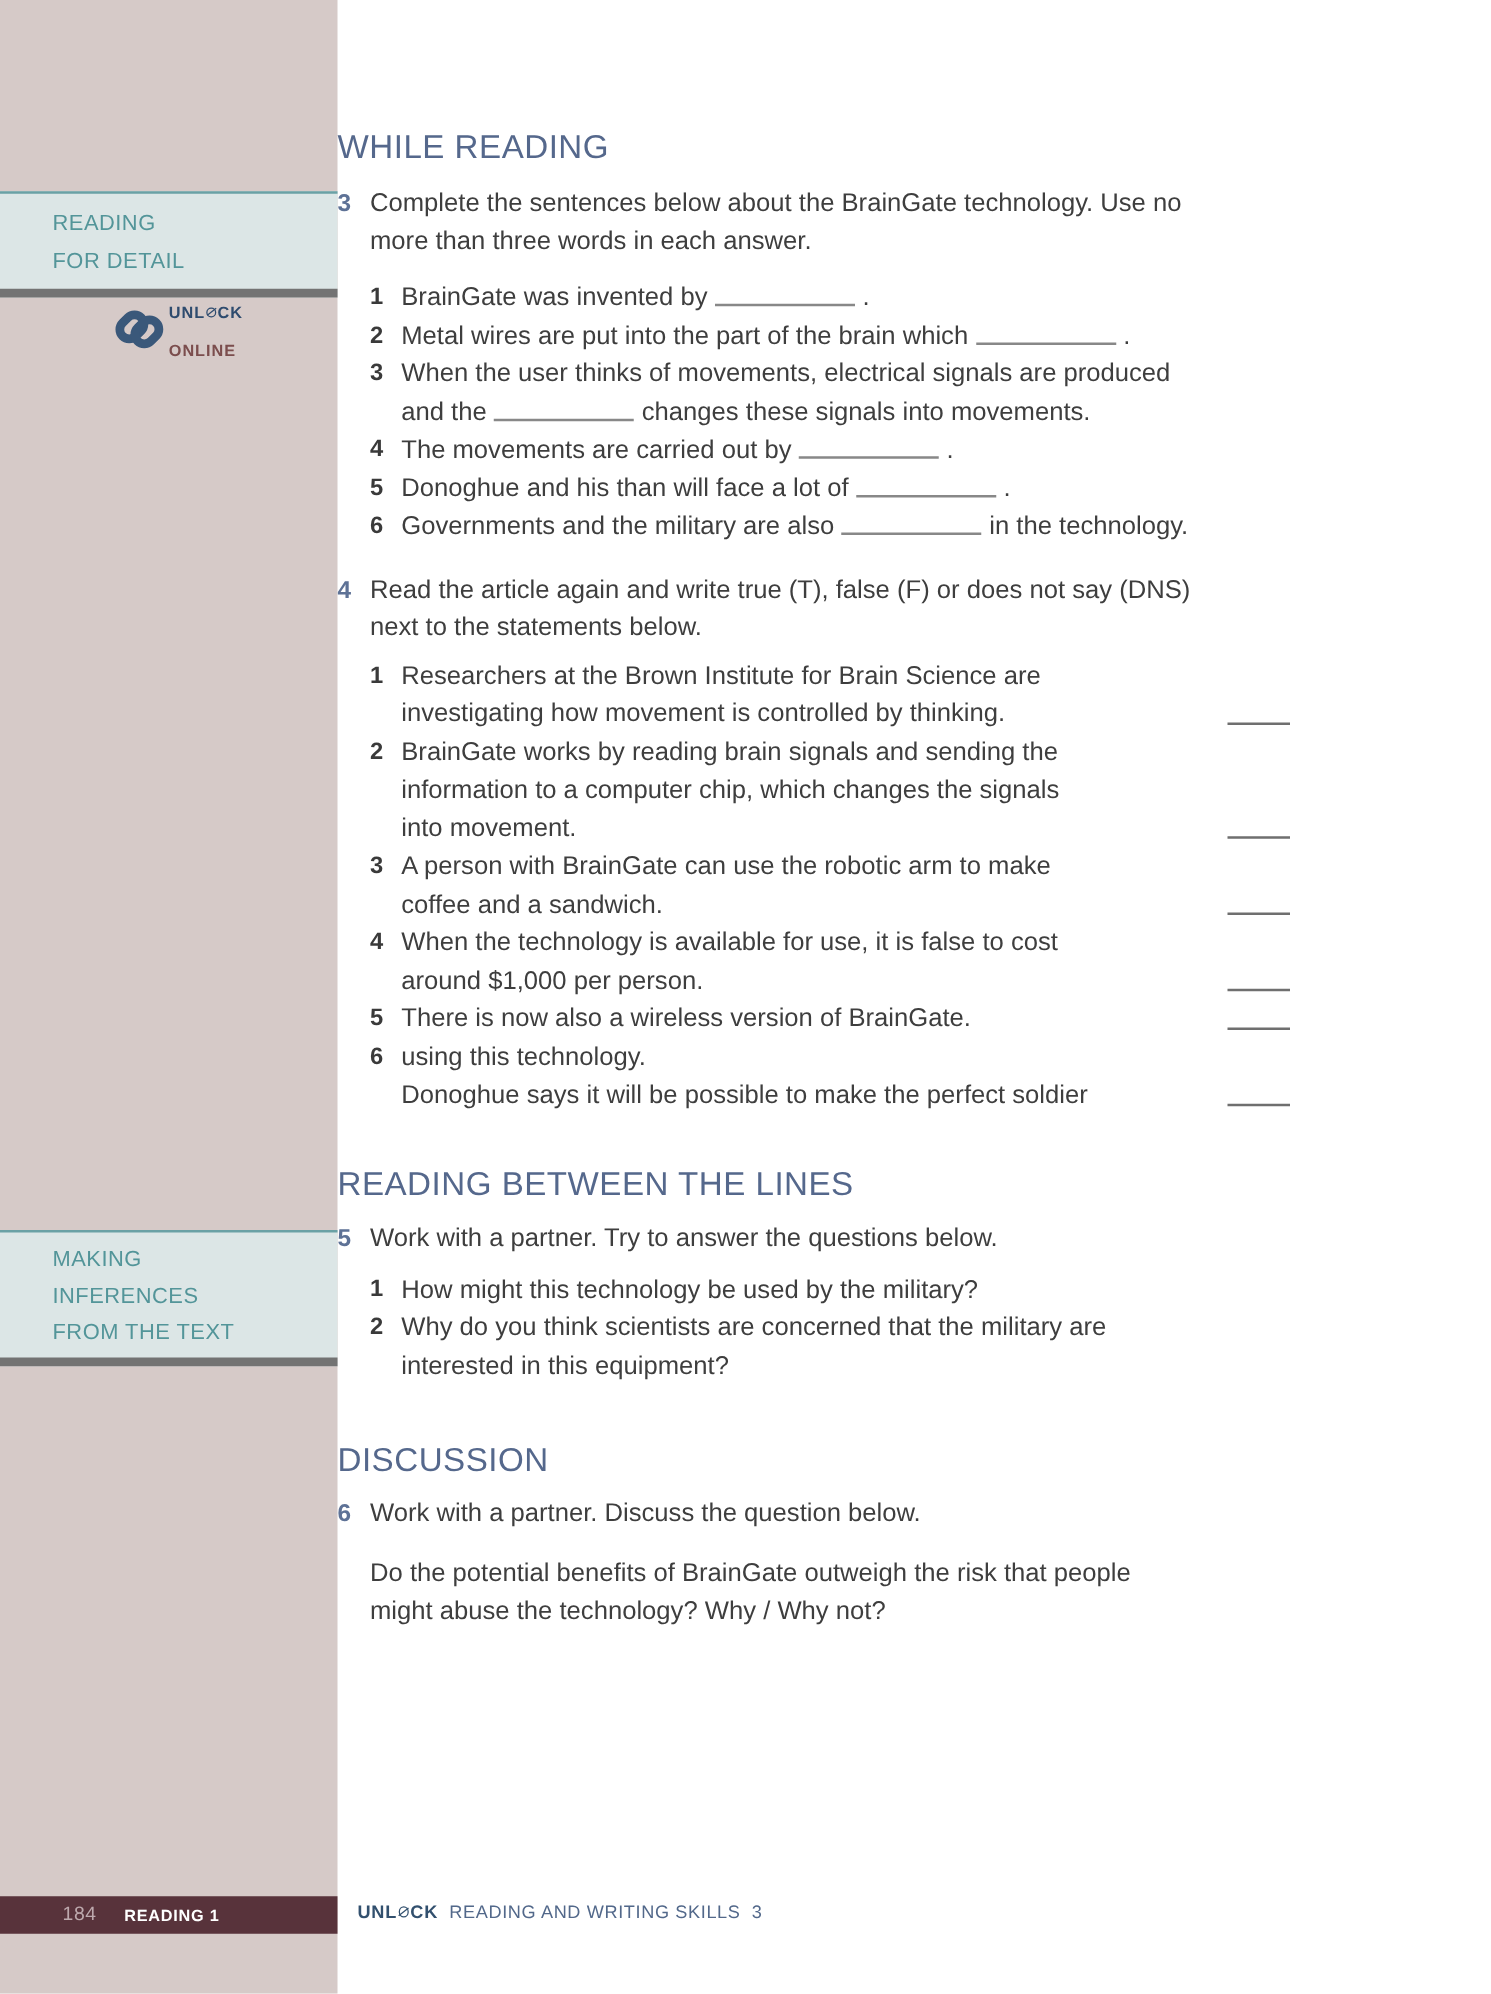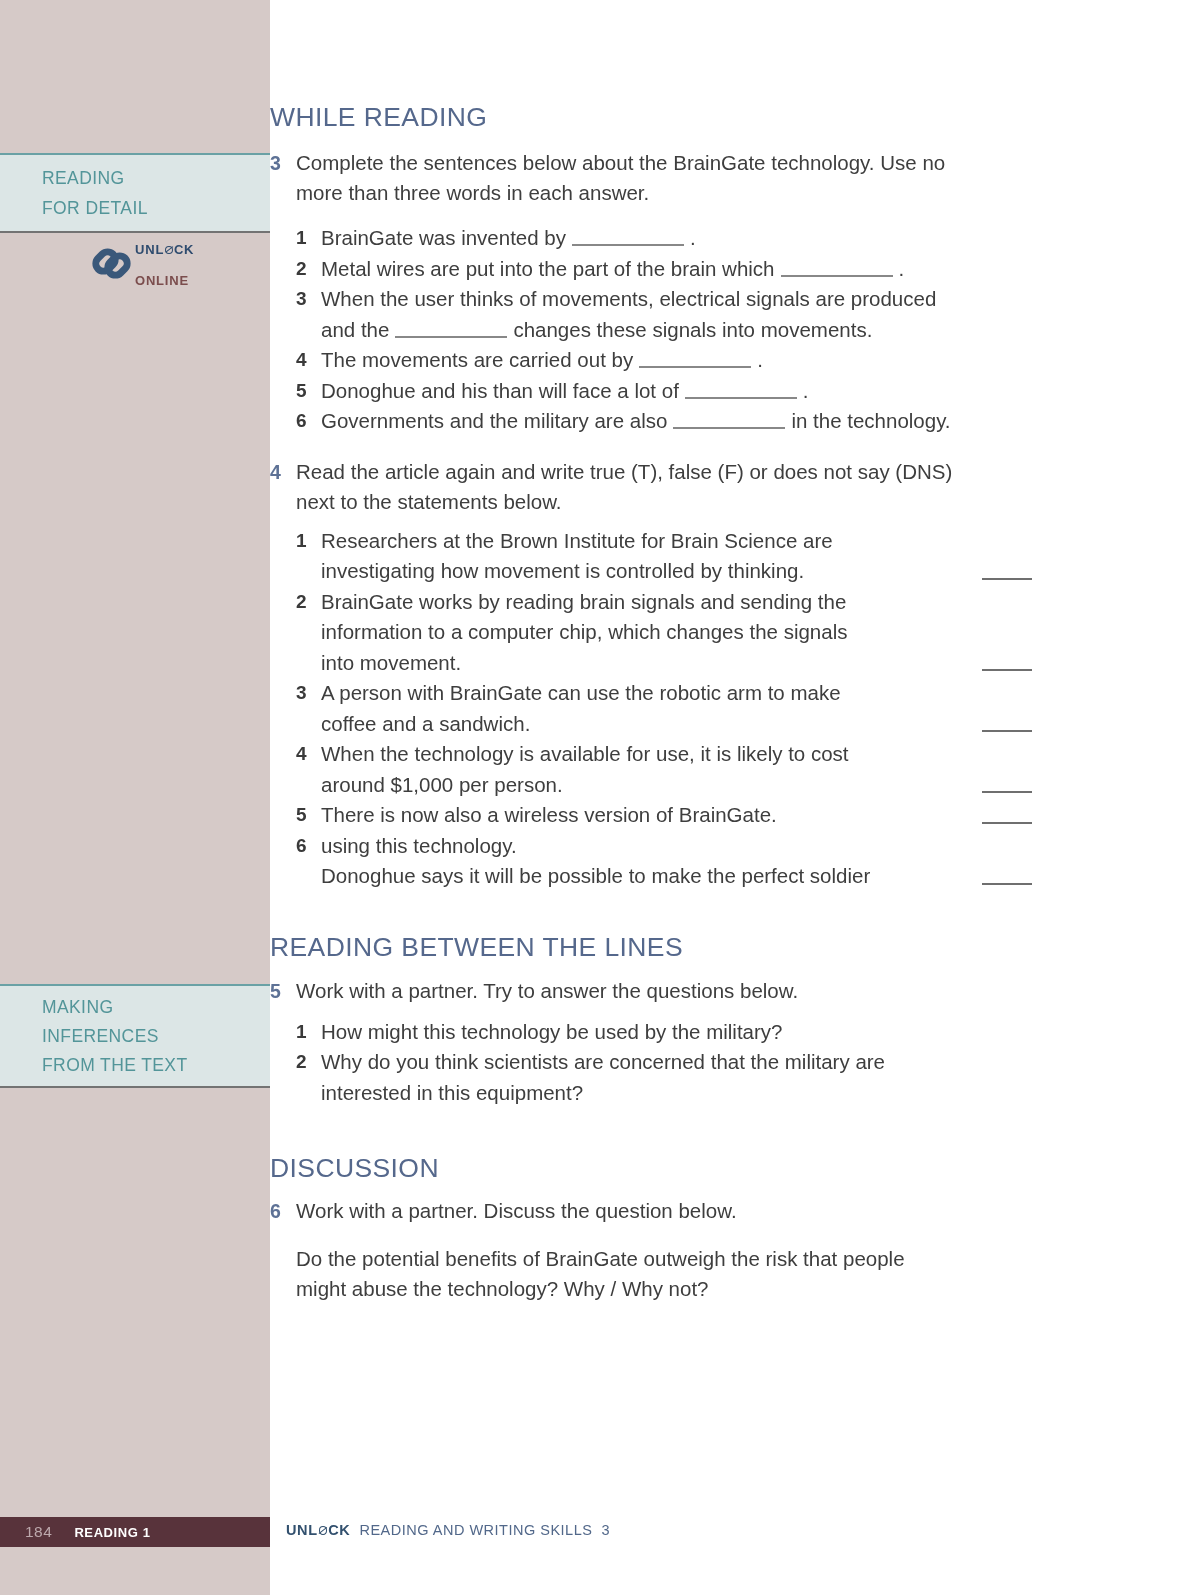--- a/index.html
+++ b/index.html
@@ -2,30 +2,30 @@
 <html><head>
 <meta charset="utf-8">
 <style>
   * { margin:0; padding:0; box-sizing:border-box; }
   body { background:#ffffff; font-family:"Liberation Sans", sans-serif; }
   .page { position:relative; width:1193px; height:1595px; background:#ffffff; overflow:hidden; }
 
   
   .sidebar { position:absolute; left:0; top:0; width:270px; height:1595px; background:#d6cac8; }
   .side-box { position:absolute; left:0; width:270px; background:#dce6e6;
-              border-top:2px solid #6aa1a5; border-bottom:2px solid #737373;
+              border-top:2px solid #6aa1a5; border-bottom:7px solid #737373;
               padding:8px 10px 8px 42px; color:#539599; font-size:17.5px;
               line-height:30px; letter-spacing:0.4px; }
   .side-box.box2 { line-height:29px; padding-top:7px; padding-bottom:6px; }
   .side-logo { position:absolute; left:92px; top:242px; display:flex; align-items:center; }
   .side-logo .logo-text { margin-left:3px; }
   .logo-unlock { font-size:13px; font-weight:bold; color:#2e4b6e; letter-spacing:0.8px; }
   .logo-online { font-size:13px; font-weight:bold; color:#7b4d4d; letter-spacing:0.8px; margin-top:16px; }
   .side-footer { position:absolute; left:0; top:1517px; width:270px; height:30px; background:#58333b;
-                 display:flex; align-items:center; padding-left:25px; }
+                 display:flex; align-items:center; padding-left:50px; }
   .page-num { color:#bda9ad; font-size:15.5px; margin-right:22px; letter-spacing:0.5px; }
   .section-label { color:#ffffff; font-weight:bold; font-size:13px; letter-spacing:0.6px; }
 
   
   .link-o { display:inline-block; width:0.6em; height:0.62em; border:0.13em solid currentColor;
             border-radius:50%; position:relative; vertical-align:0.01em; margin:0 1px; }
   .link-o::after { content:""; position:absolute; left:-25%; top:42%; width:150%; height:0.1em;
                    background:currentColor; transform:rotate(-38deg); }
 
   
@@ -176,21 +176,21 @@
             <span class="st-num">3</span>
             <span class="st-text">
               <div>A person with BrainGate can use the robotic arm to make</div>
               <div>coffee and a sandwich.</div>
             </span>
             <span class="st-line"></span>
           </div>
           <div class="st">
             <span class="st-num">4</span>
             <span class="st-text">
-              <div>When the technology is available for use, it is likely to cost</div>
+              <div>When the technology is available for use, it is false to cost</div>
               <div>around $1,000 per person.</div>
             </span>
             <span class="st-line"></span>
           </div>
           <div class="st">
             <span class="st-num">5</span>
             <span class="st-text">
               <div>There is now also a wireless version of BrainGate.</div>
             </span>
             <span class="st-line"></span>

